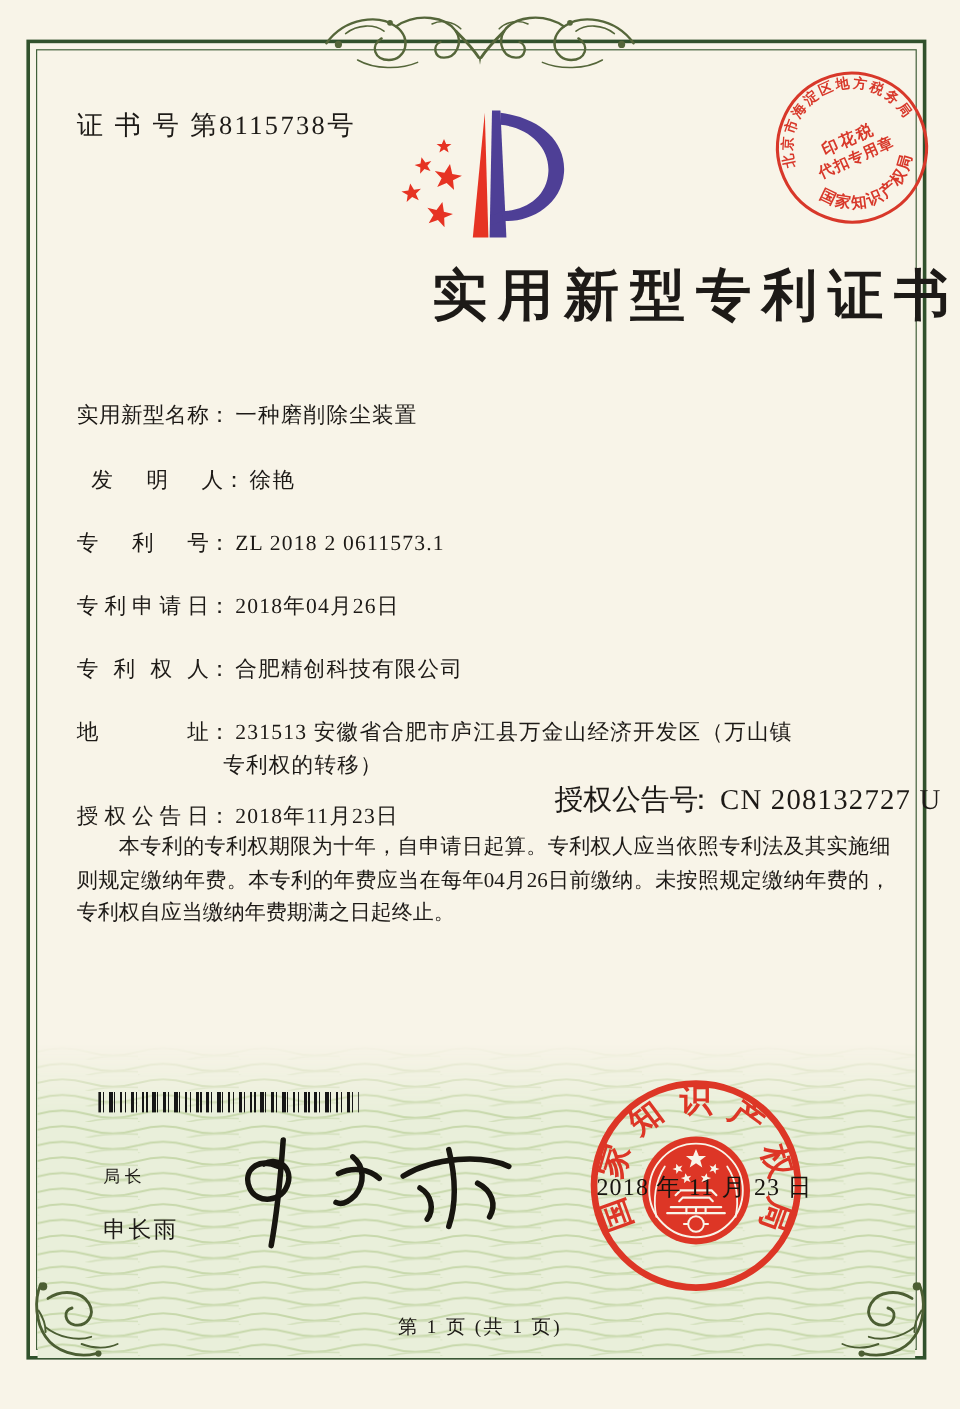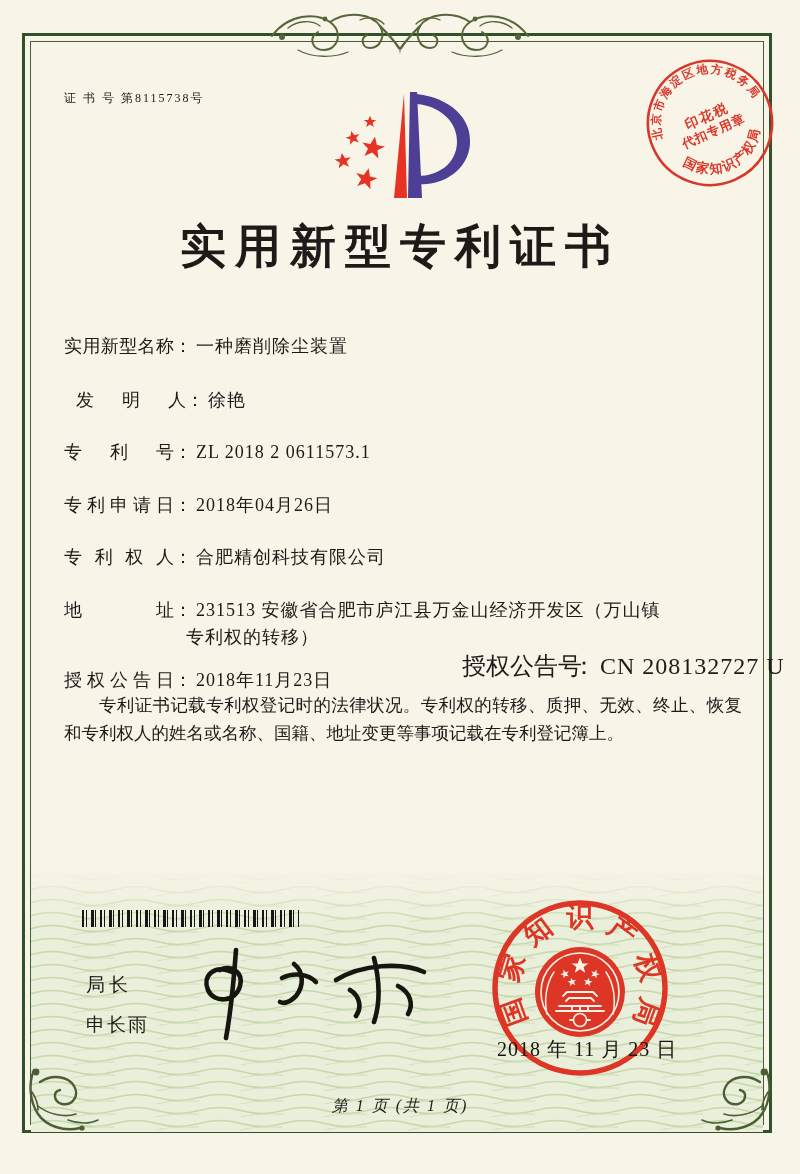--- a/index.html
+++ b/index.html
@@ -11,44 +11,44 @@
   }
   .abs{position:absolute;}
   
   .frame-outer{left:22px;top:33px;width:750px;height:1100px;border:3px solid #31512c;box-sizing:border-box;}
   .frame-inner{left:30px;top:41px;width:734px;height:1084px;border:1px solid #41603a;box-sizing:border-box;}
   
   .wave-band{left:31px;top:870px;width:732px;height:262px;
     -webkit-mask-image:linear-gradient(to bottom,transparent 0,#000 55px);
     mask-image:linear-gradient(to bottom,transparent 0,#000 55px);}
   
-  .cert-no{left:64px;top:90px;font-size:12px;letter-spacing:2px;}
-  .title{left:0;top:216px;width:800px;text-align:center;font-size:46px;font-weight:bold;letter-spacing:9px;}
+  .cert-no{left:64px;top:90px;font-size:22px;letter-spacing:2px;}
+  .title{left:0;top:216px;width:800px;text-align:right;font-size:46px;font-weight:bold;letter-spacing:9px;}
   
   .field-row{left:64px;font-size:18px;white-space:nowrap;font-family:Liberation Serif, serif;}
   .flabel{display:inline-block;width:110px;text-align:justify;text-align-last:justify;text-justify:inter-character;vertical-align:top;}
   .fcolon{display:inline-block;margin:0 4px 0 0;}
   .fvalue{display:inline-block;letter-spacing:1px;}
   .addr2{left:186px;font-size:18px;letter-spacing:1px;}
   .grant-no-col{left:462px;font-size:24px;white-space:nowrap;}
   
   .body-text{left:64px;top:692px;width:678px;font-size:17.5px;line-height:27.6px;text-align:justify;}
   .body-text p{margin:0;text-indent:2em;}
   
   .barcode{left:82px;top:910px;width:217px;height:17px;
     background:repeating-linear-gradient(90deg,
       #161616 0 2px,transparent 2px 4px,
       #161616 4px 5px,transparent 5px 9px,
       #161616 9px 12px,transparent 12px 13px,
       #161616 13px 14px,transparent 14px 18px);}
   
-  .sig-role{left:86px;top:972px;font-size:19px;letter-spacing:4px;font-family:"Liberation Sans","DejaVu Sans",sans-serif;}
+  .sig-role{left:86px;top:972px;font-size:14px;letter-spacing:4px;font-family:"Liberation Sans","DejaVu Sans",sans-serif;}
   .sig-name{left:86px;top:1012px;font-size:19px;letter-spacing:2px;font-family:"Liberation Sans","DejaVu Sans",sans-serif;}
-  .seal-date{left:497px;top:1036px;width:180px;font-size:20px;letter-spacing:1px;color:#17140f;white-space:nowrap;}
-  .footer{left:0;top:1096px;width:800px;text-align:center;font-size:16px;letter-spacing:2px;font-style:italic;}
+  .seal-date{left:497px;top:976px;width:180px;font-size:20px;letter-spacing:1px;color:#17140f;white-space:nowrap;}
+  .footer{left:0;top:1096px;width:800px;text-align:center;font-size:16px;letter-spacing:2px;}
   svg text{font-family:"Liberation Serif","DejaVu Serif",serif;}
 </style>
 </head>
 <body>
 
 <div class="abs frame-outer"></div>
 <div class="abs frame-inner"></div>
 
 <svg class="abs wave-band" width="732" height="262" viewBox="0 0 732 262" preserveAspectRatio="none">
   <defs>
@@ -170,21 +170,21 @@
 </div>
 <div class="abs addr2" style="top:625px;">专利权的转移）</div>
 <div class="abs field-row" style="top:650px;margin-top:18px;">
   <span class="flabel">授权公告日</span><span class="fcolon">：</span><span class="fvalue">2018年11月23日</span>
 </div>
 <div class="abs grant-no-col" style="top:650px;">
   <span class="flabel">授权公告号</span><span class="fcolon">：</span><span class="fvalue">CN 208132727 U</span>
 </div>
 
 <div class="abs body-text">
-  <p>专利证书记载专利权登记时的法律状况。专利权的转移、质押、无效、终止、恢复和专利权人的姓名或名称、国籍、地址变更等事项记载在专利登记簿上。</p>
+  <p>本专利的专利权期限为十年，自申请日起算。专利权人应当依照专利法及其实施细则规定缴纳年费。本专利的年费应当在每年04月26日前缴纳。未按照规定缴纳年费的，专利权自应当缴纳年费期满之日起终止。</p>
 </div>
 
 <div class="abs barcode"></div>
 
 <div class="abs sig-role">局长</div>
 <div class="abs sig-name">申长雨</div>
 
 <svg class="abs" style="left:158px;top:938px;" width="286" height="112" viewBox="0 0 286 112">
   <g fill="none" stroke="#17150f" stroke-width="4.6" stroke-linecap="round" stroke-linejoin="round">
     <path d="M74 34 C 56 26 44 38 50 52 C 56 66 78 64 82 48 C 86 34 72 26 62 32"></path>

